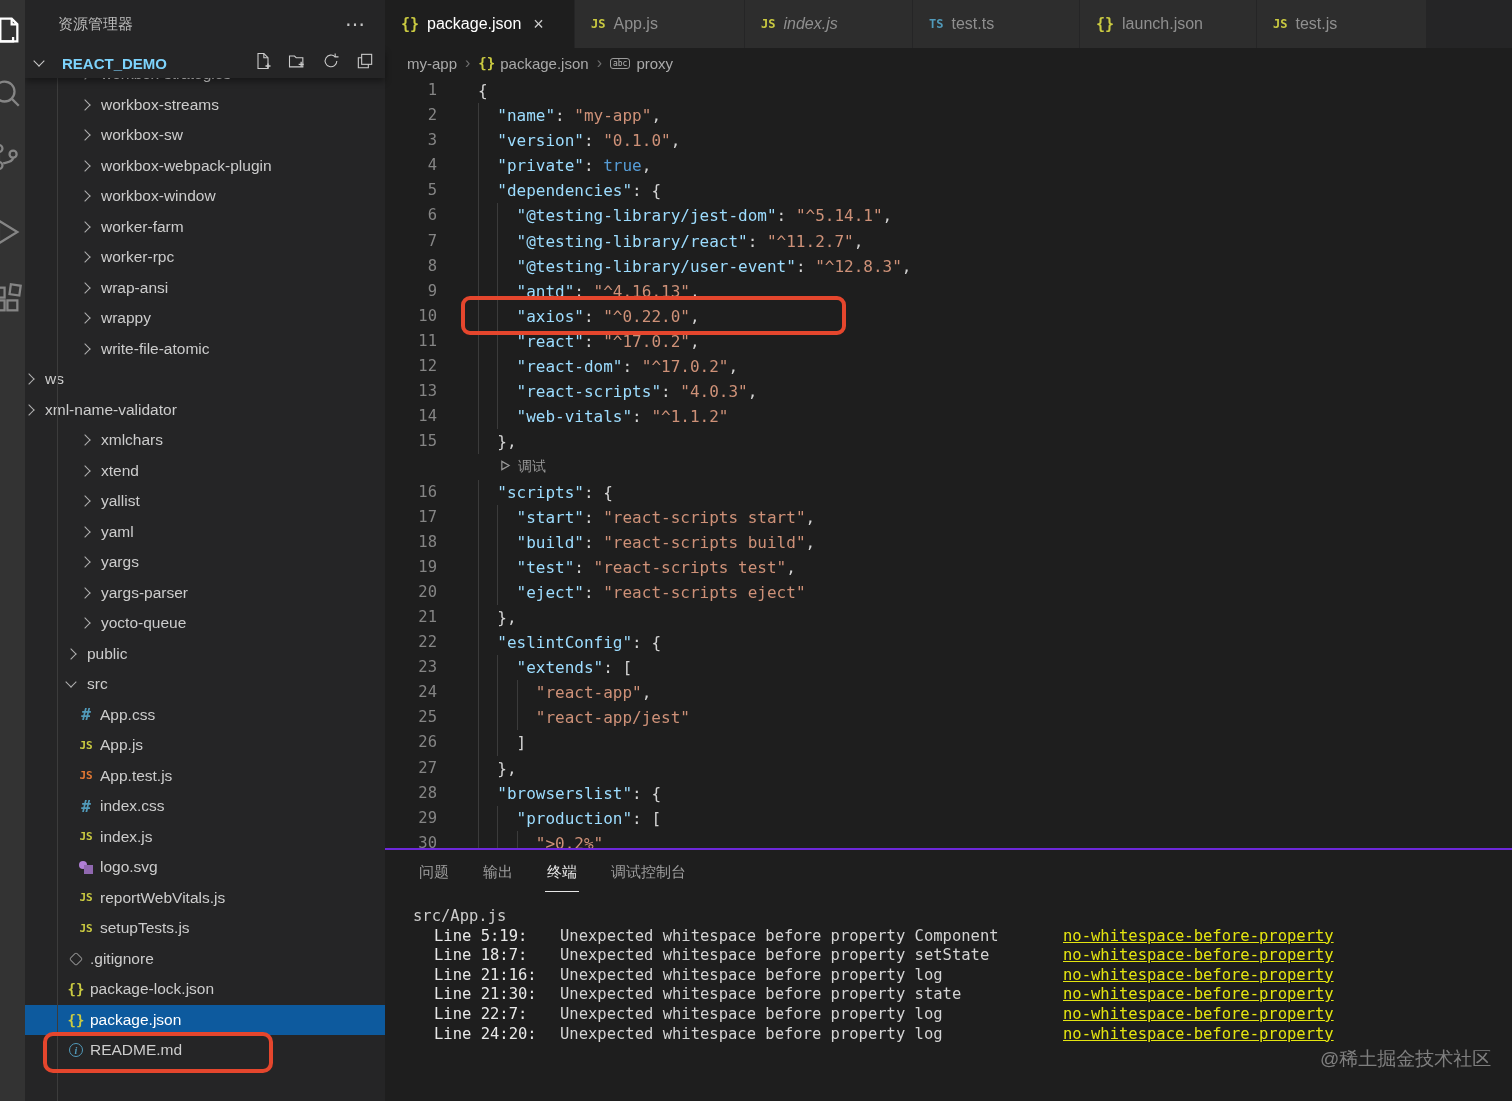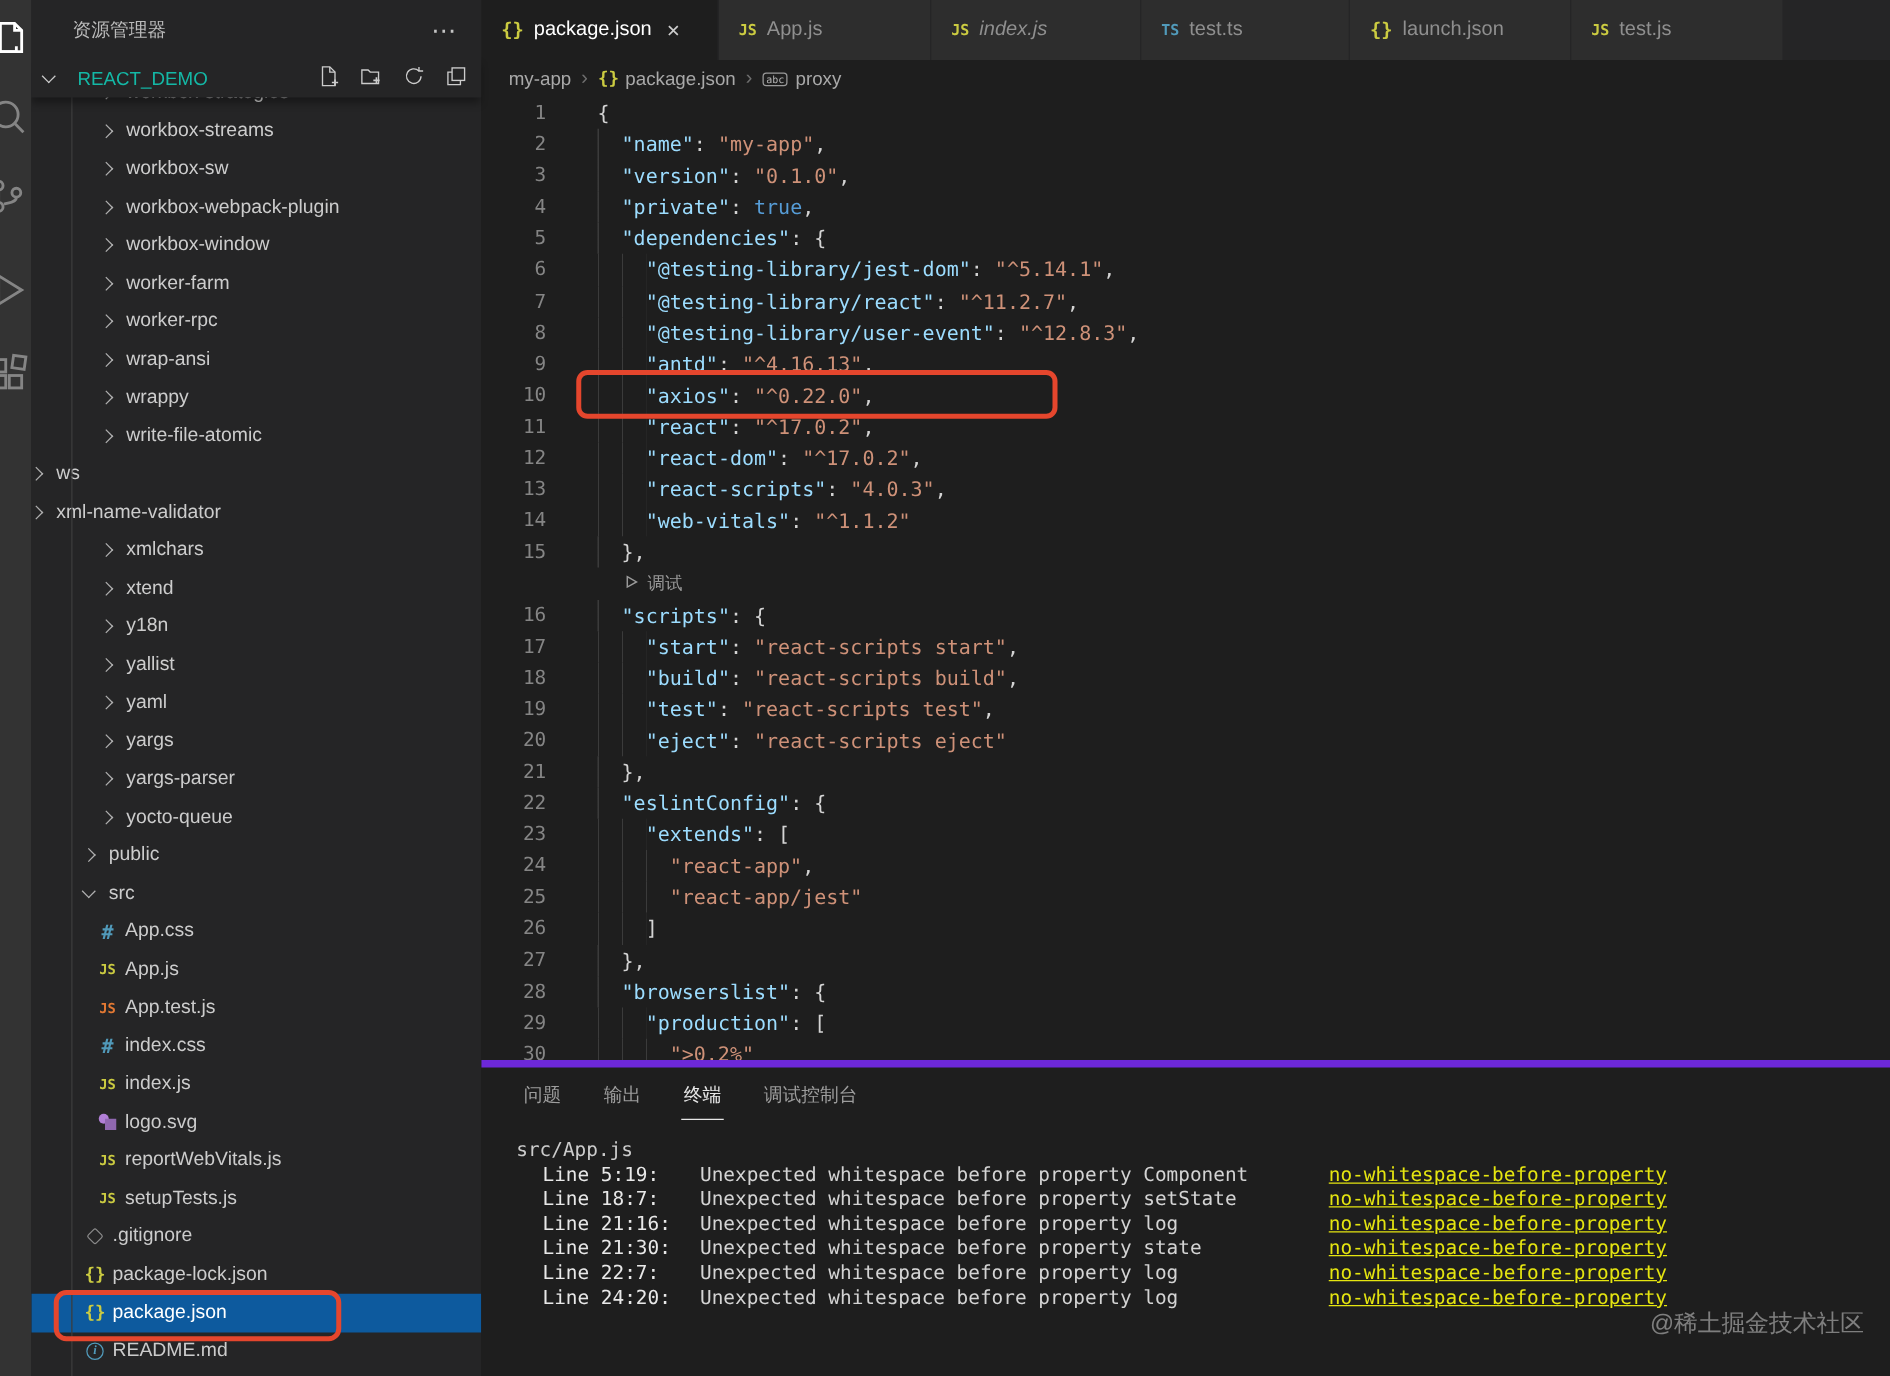--- a/index.html
+++ b/index.html
@@ -14,21 +14,21 @@
   .act-icon.active svg { stroke:#ffffff; }
 
   
   .sidebar { position:absolute; left:25px; top:0; width:360px; height:1101px; background:#252526; z-index:2; }
   .sidebar-title-row { position:absolute; top:0; left:0; right:0; height:48px; display:flex; align-items:center;
                        padding:0 18px 0 33px; font-size:15px; color:#bbbbbb; z-index:6; background:#252526; }
   .sidebar-title-row .grow { flex:1; }
   .more-dots { font-size:20px; color:#c5c5c5; letter-spacing:2px; cursor:pointer; }
   .section-header { position:absolute; top:48px; left:0; right:0; height:30px; background:#252526; z-index:5;
                     display:flex; align-items:center; padding:0 10px 0 10px; box-shadow:0 4px 6px rgba(0,0,0,.35); }
-  .section-header .root { font-weight:normal; font-size:15px; color:#14b8a6; margin-left:7px; flex:1;
+  .section-header .root { font-weight:bold; font-size:15px; color:#7dd3fc; margin-left:7px; flex:1;
                           white-space:nowrap; overflow:hidden; }
   .hdr-actions { display:flex; gap:14px; align-items:center; }
   .hdr-actions svg { width:20px; height:20px; stroke:#cccccc; fill:none; stroke-width:1.3; cursor:pointer; }
 
   .tree-wrap { position:absolute; top:59px; left:0; right:0; bottom:0; overflow:hidden; z-index:1; }
   .tree-guide { position:absolute; left:32px; top:0; bottom:0; width:1px; background:#3c3c3c; }
   .trow { height:30.5px; display:flex; align-items:center; font-size:15.5px; color:#cccccc; white-space:nowrap; cursor:pointer; }
   .trow.sel { background:#0d5a9e; color:#ffffff; }
   .chev { width:8px; height:8px; border-right:1.6px solid #b0b0b0; border-bottom:1.6px solid #b0b0b0; flex:none;
           transform:rotate(-45deg); margin-right:12px; }
@@ -73,21 +73,21 @@
   .ln { position:absolute; left:0; top:0; width:52px; text-align:right; color:#858585; font-size:15.5px; }
   .ctext { position:absolute; left:93px; top:0; white-space:pre; }
   .ind { display:inline-block; height:25.1px; vertical-align:top;
          background:repeating-linear-gradient(to right, #3b3b3b 0, #3b3b3b 1px, transparent 1px, transparent 19.26px); }
   .tk-p { color:#d4d4d4; } .tk-k { color:#9cdcfe; } .tk-s { color:#ce9178; } .tk-b { color:#569cd6; }
   .lens-row { height:25.1px; line-height:25.1px; padding-left:115px; color:#999999; font-size:14px;
               font-family:"Liberation Sans",sans-serif; display:flex; align-items:flex-end; gap:7px; }
   .lens-row svg { width:11px; height:11px; fill:none; stroke:#999999; stroke-width:1.3; }
 
   
-  .panel { position:absolute; left:385px; top:848px; right:0; bottom:0; background:#1e1e1e; border-top:6px solid #6d28d9; }
+  .panel { position:absolute; left:385px; top:848px; right:0; bottom:0; background:#1e1e1e; border-top:2px solid #6d28d9; }
   .panel-tabs { display:flex; gap:30px; padding:0 0 0 32px; height:45px; align-items:center; }
   .ptab { font-size:15px; color:#9d9d9d; padding:9px 2px; cursor:pointer; border-bottom:1.5px solid transparent; }
   .ptab.active { color:#e7e7e7; border-bottom-color:#e7e7e7; }
   .terminal { position:relative; padding:12px 0 0 28px; font-family:"DejaVu Sans Mono", monospace; font-size:15.5px;
               line-height:19.6px; color:#cccccc; }
   .t-status { color:#e5e510; margin-bottom:19.6px; }
   .wrow { position:relative; height:19.6px; }
   .wloc { position:absolute; left:21px; font-weight:normal; color:#e8e8e8; }
   .wmsg { position:absolute; left:147px; color:#d4d4d4; }
   .wlink { position:absolute; left:650px; color:#e5e510; text-decoration:underline; cursor:pointer; }
@@ -222,24 +222,20 @@
             <span class="chev"></span>
             <span>xml-name-validator</span>
           </div>
           <div class="trow" style="padding-left: 56px;">
             <span class="chev"></span>
             <span>xmlchars</span>
           </div>
           <div class="trow" style="padding-left: 56px;">
             <span class="chev"></span>
             <span>xtend</span>
-          </div>
-          <div class="trow" style="padding-left: 56px;">
-            <span class="chev"></span>
-            <span>y18n</span>
           </div>
           <div class="trow" style="padding-left: 56px;">
             <span class="chev"></span>
             <span>yallist</span>
           </div>
           <div class="trow" style="padding-left: 56px;">
             <span class="chev"></span>
             <span>yaml</span>
           </div>
           <div class="trow" style="padding-left: 56px;">

